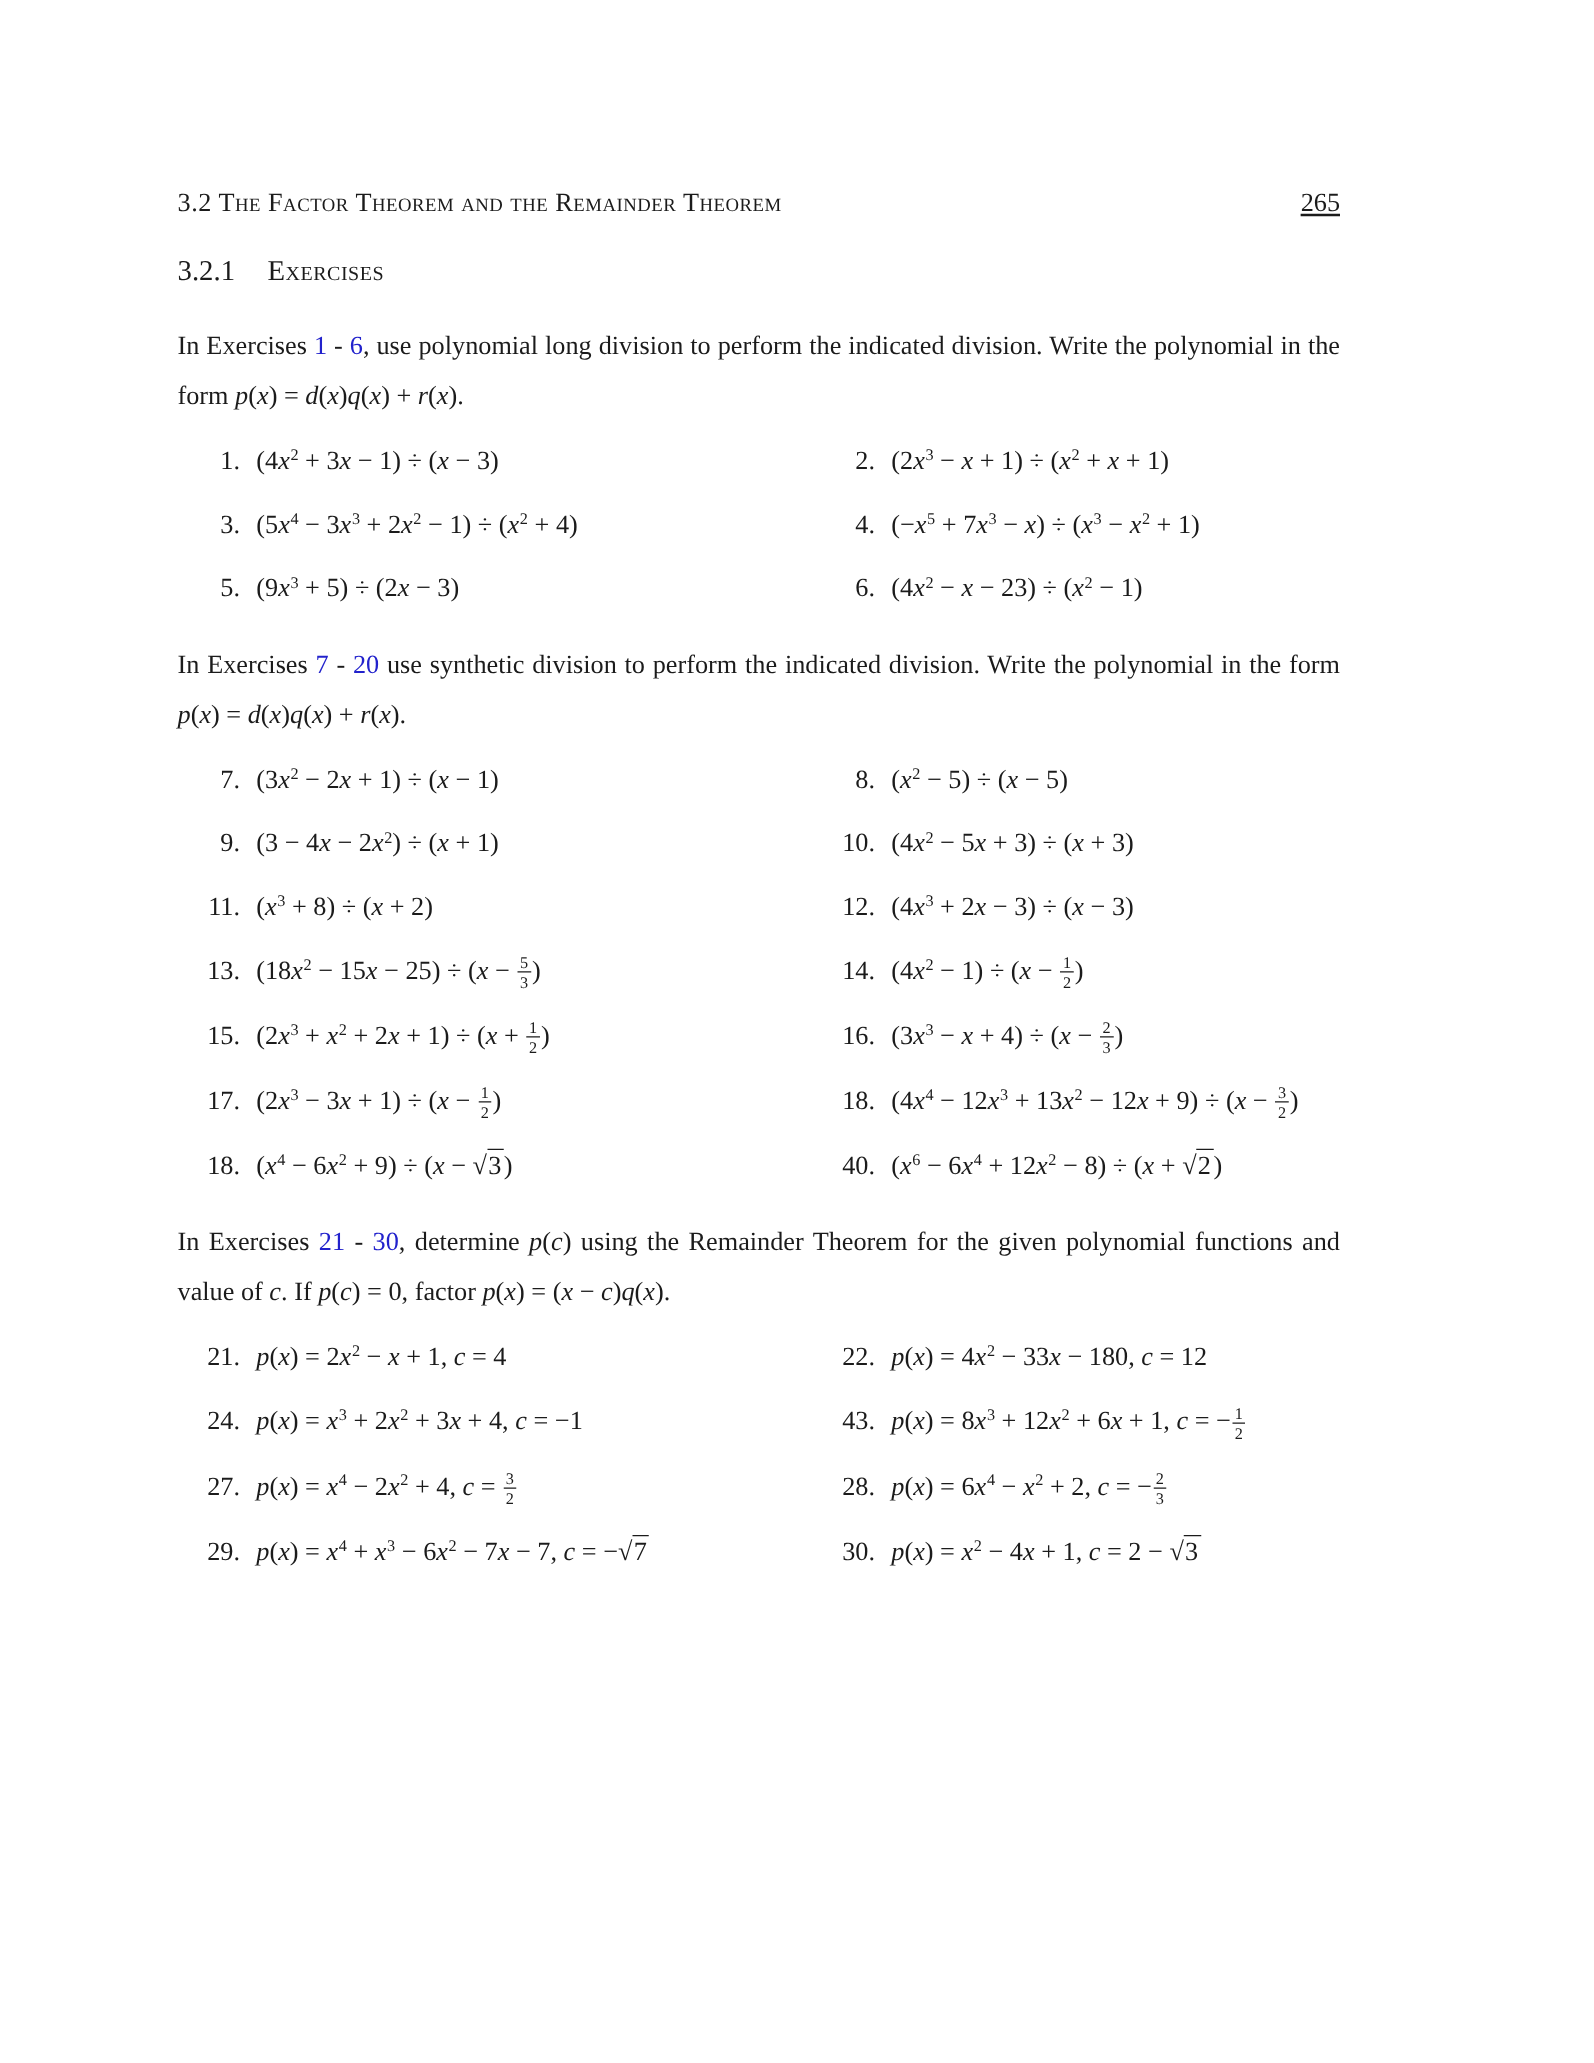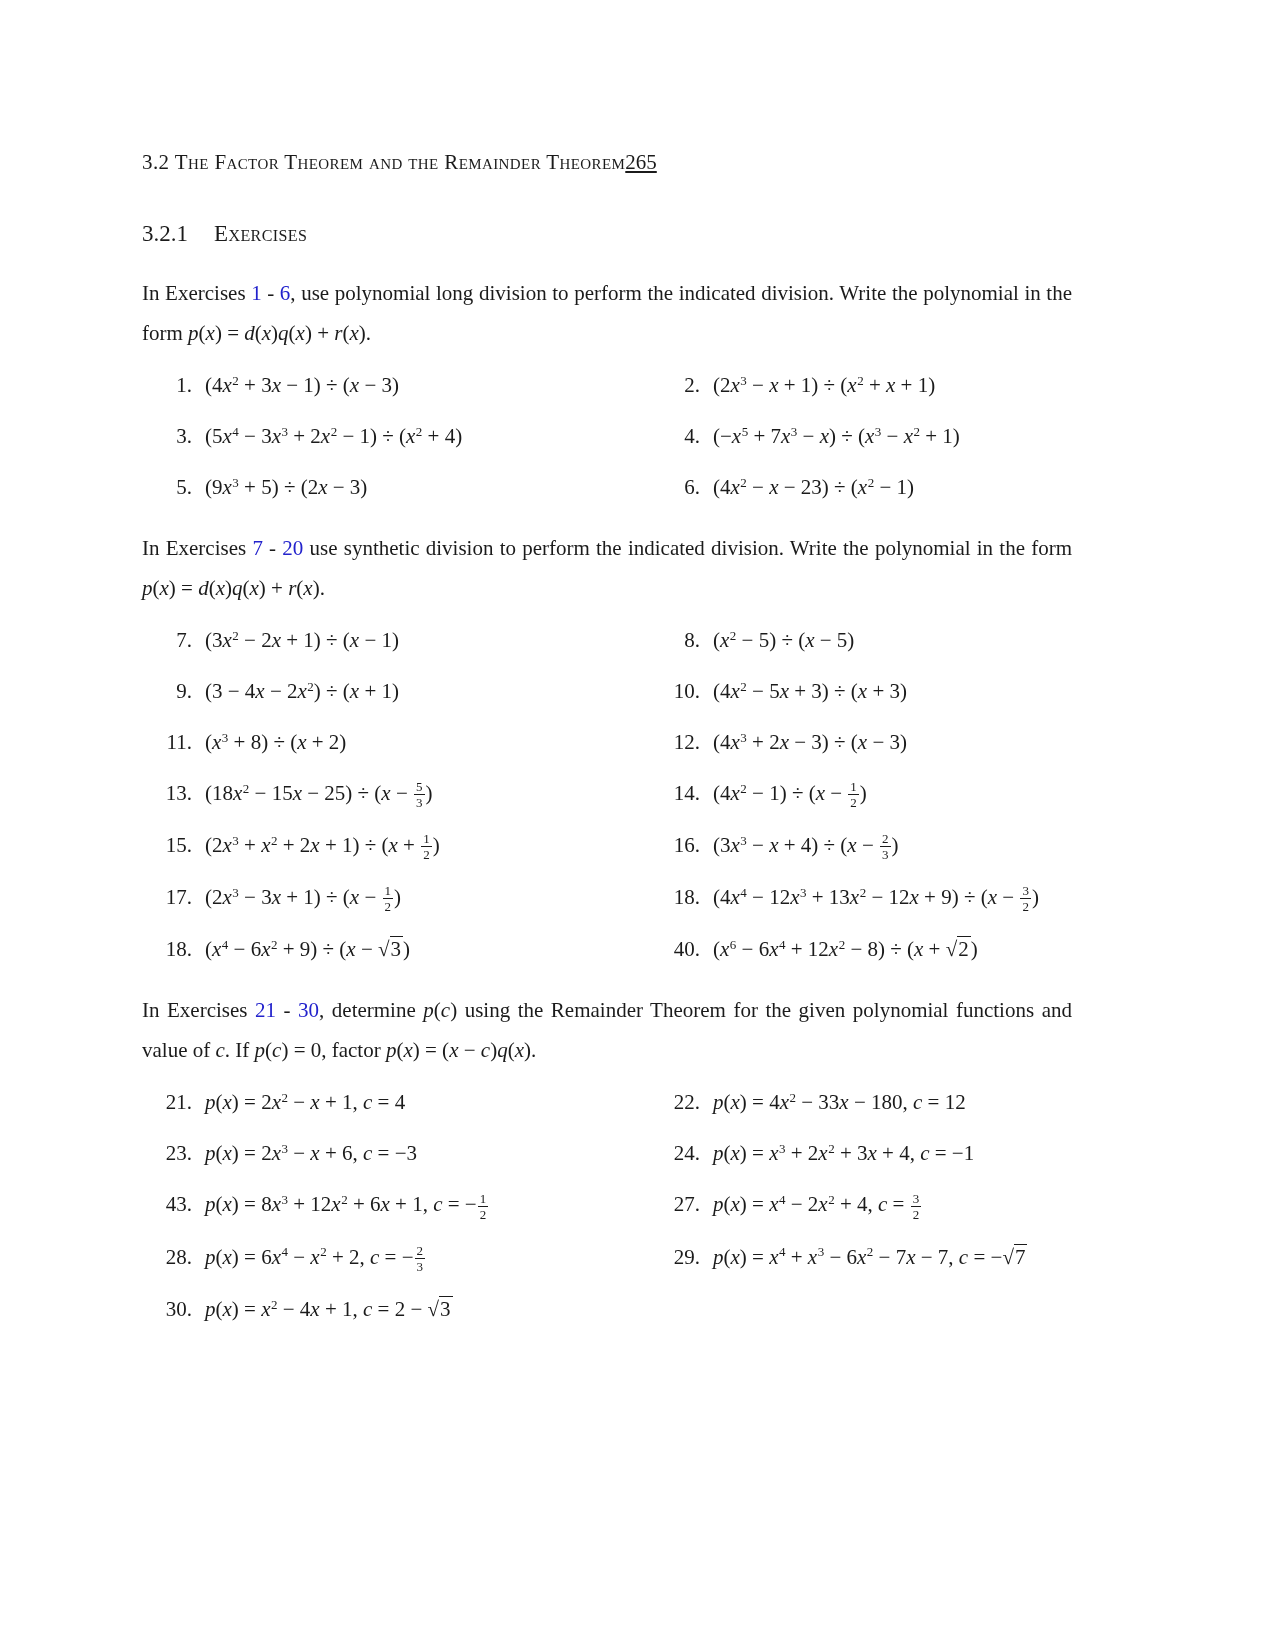--- a/index.html
+++ b/index.html
@@ -5,26 +5,26 @@
   * { margin:0; padding:0; box-sizing:border-box; }
   html,body { background:#ffffff; }
   body {
     width:1275px; height:1650px;
     font-family:"Liberation Serif","DejaVu Serif",serif;
     color:#1b1b1b;
   }
   .page { position:relative; width:1275px; height:1650px; padding:150px 203px 0 142px; background:#fff; }
 
   
-  .hdr { display:flex; justify-content:flex-start; align-items:baseline; font-size:21px; }
+  .hdr { display:flex; justify-content:space-between; align-items:baseline; font-size:21px; }
   .hdr .rh { font-variant:small-caps; letter-spacing:0.4px; }
   .hdr .pn { font-size:21px;text-decoration:underline; }
 
   
-  .subsec { margin-top:46px; font-size:23px; }
+  .subsec { margin-top:29px; font-size:23px; }
   .subsec .st { font-variant:small-caps; letter-spacing:0.4px; margin-left:26px; }
 
   
   p.intro { margin-top:26px; font-size:21px; line-height:40px; text-align:justify; }
   .link { color:var(--link,#2222cc); cursor:pointer; }
 
   
   .ex-grid { display:grid; grid-template-columns:508px 1fr; row-gap:22px; margin-top:18px; }
   .ex { display:flex; align-items:baseline; font-size:21px; line-height:29px; white-space:nowrap; }
   .ex .num { flex:0 0 50px; text-align:right; margin-right:13px; }
@@ -142,24 +142,20 @@
       <div class="ex-grid">
         <div class="ex">
           <span class="num">21.</span>
           <span class="math expr"><i>p</i>(<i>x</i>) = 2<i>x</i><sup>2</sup> − <i>x</i> + 1, <i>c</i> = 4</span>
         </div>
         <div class="ex">
           <span class="num">22.</span>
           <span class="math expr"><i>p</i>(<i>x</i>) = 4<i>x</i><sup>2</sup> − 33<i>x</i> − 180, <i>c</i> = 12</span>
         </div>
         <div class="ex">
-          <span class="num">23.</span>
-          <span class="math expr"><i>p</i>(<i>x</i>) = 2<i>x</i><sup>3</sup> − <i>x</i> + 6, <i>c</i> = −3</span>
-        </div>
-        <div class="ex">
           <span class="num">24.</span>
           <span class="math expr"><i>p</i>(<i>x</i>) = <i>x</i><sup>3</sup> + 2<i>x</i><sup>2</sup> + 3<i>x</i> + 4, <i>c</i> = −1</span>
         </div>
         <div class="ex">
           <span class="num">43.</span>
           <span class="math expr"><i>p</i>(<i>x</i>) = 8<i>x</i><sup>3</sup> + 12<i>x</i><sup>2</sup> + 6<i>x</i> + 1, <i>c</i> = −<span class="fr"><span class="fn">1</span><span class="fd">2</span></span></span>
         </div>
         <div class="ex">
           <span class="num">27.</span>
           <span class="math expr"><i>p</i>(<i>x</i>) = <i>x</i><sup>4</sup> − 2<i>x</i><sup>2</sup> + 4, <i>c</i> = <span class="fr"><span class="fn">3</span><span class="fd">2</span></span></span>

